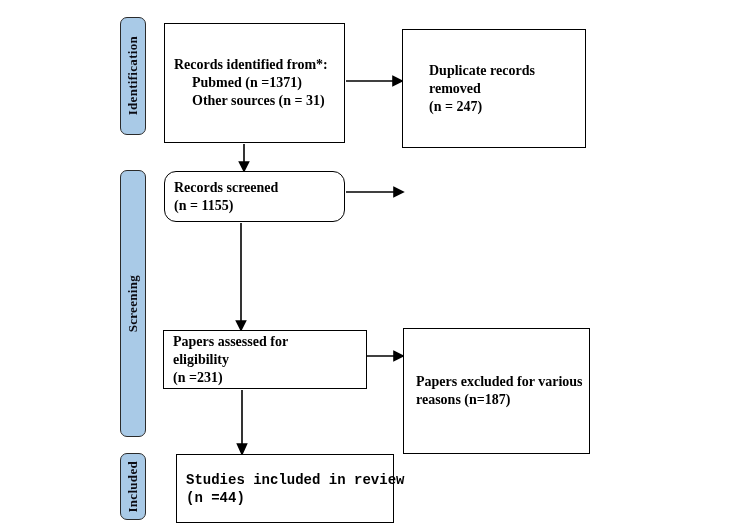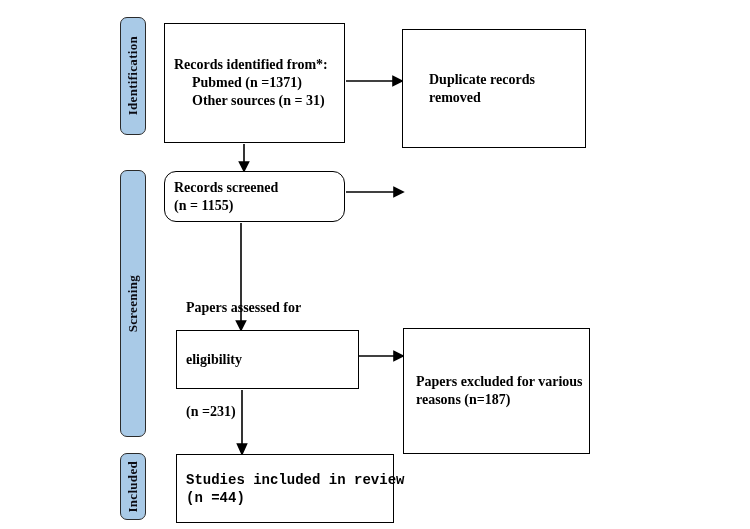--- a/index.html
+++ b/index.html
@@ -64,21 +64,21 @@
 
   
   #stage-identification { left: 120px; top: 17px;  width: 26px; height: 118px; }
   #stage-screening      { left: 120px; top: 170px; width: 26px; height: 267px; }
   #stage-included       { left: 120px; top: 453px; width: 26px; height: 67px;  }
 
   #box-records-identified { left: 164px; top: 23px;  width: 181px; height: 120px; }
   #box-duplicates-removed { left: 402px; top: 21px;  width: 184px; height: 119px; margin-top: 8px; }
   #box-records-screened   { left: 164px; top: 171px; width: 181px; height: 51px; border-radius: 12px;  }
   #box-records-excluded   { left: 403px; top: 170px; width: 187px; height: 68px;  }
-  #box-papers-assessed    { left: 176px; top: 330px; width: 183px; height: 59px; gap: 34px;  }
+  #box-papers-assessed    { left: 163px; top: 330px; width: 204px; height: 59px;  }
   #box-papers-excluded    { left: 403px; top: 328px; width: 187px; height: 126px; }
   #box-studies-included   { left: 176px; top: 454px; width: 218px; height: 69px; font-family: Liberation Mono, monospace;  }
 </style>
 </head>
 <body>
 
 <div class="canvas">
 
   <svg class="arrows" viewBox="0 0 750 529" xmlns="http://www.w3.org/2000/svg">
     <g stroke="#000000" stroke-width="1.6" fill="#000000">
@@ -119,20 +119,21 @@
 
   <div class="box" id="box-records-identified">
     <div class="line">Records identified from*:</div>
     <div class="line indent">Pubmed (n =1371)</div>
     <div class="line indent">Other sources (n = 31)</div>
   </div>
 
   <div class="box" id="box-duplicates-removed">
     <div class="line">Duplicate records</div>
     <div class="line">removed</div>
+    <div class="line">(n = 247)</div>
   </div>
 
   <div class="box" id="box-records-screened">
     <div class="line">Records screened</div>
     <div class="line">(n = 1155)</div>
   </div>
 
 
   <div class="box" id="box-papers-assessed">
     <div class="line">Papers assessed for</div>

